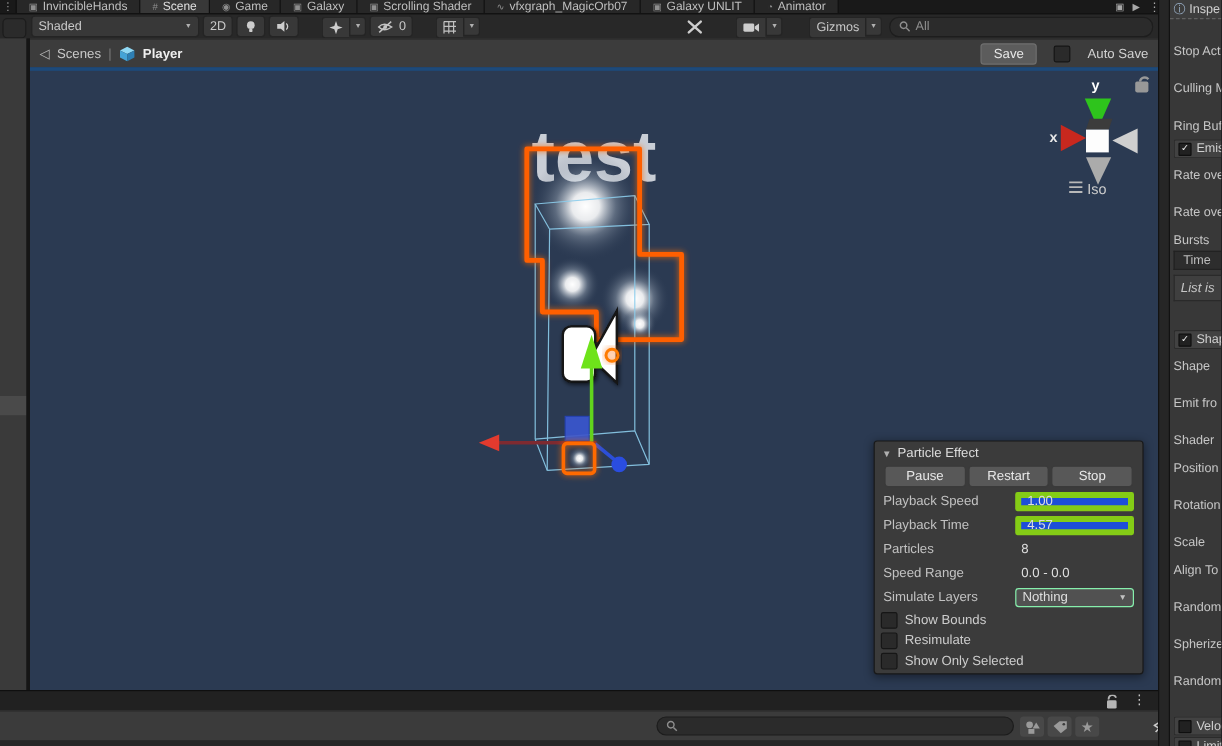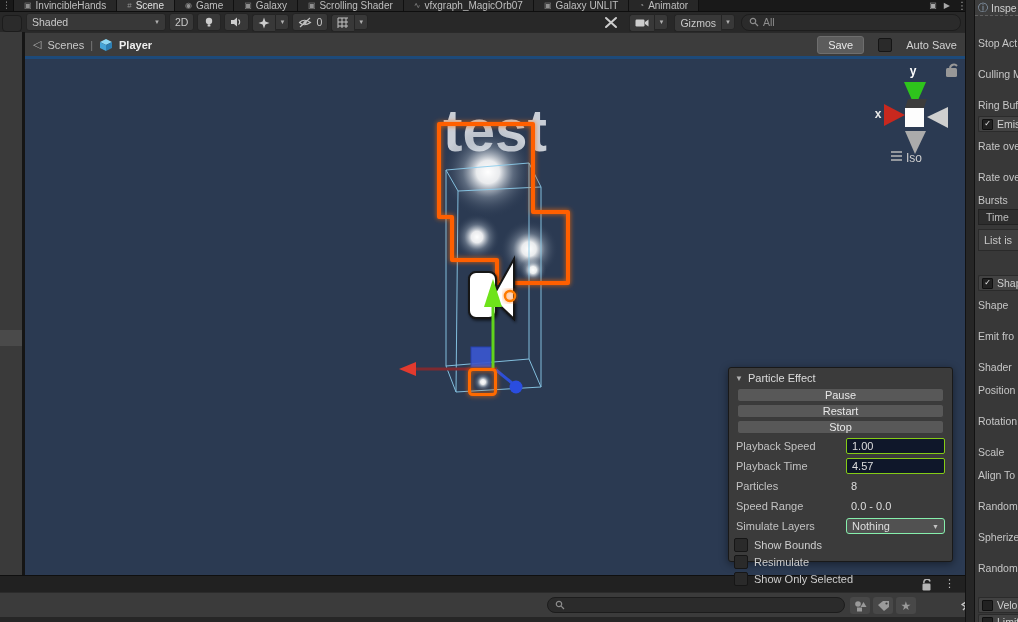--- a/index.html
+++ b/index.html
@@ -17,21 +17,21 @@
   #tab-right{margin-left:auto;display:flex;align-items:center;gap:7px;padding-right:8px;color:#a8a8a8;font-size:8px;}
 
   
   #toolbar{left:0;top:11px;width:975px;height:21px;background:#282828;border-top:1px solid #0e0e0e;
            display:flex;align-items:center;gap:3px;padding-left:26px;box-sizing:border-box;font-size:10.5px;}
   #panel-fragment{position:absolute;left:2px;top:3px;width:18px;height:15px;background:#2b2b2b;border:1px solid #1c1c1c;border-radius:4px;}
   .tbtn{height:16px;display:flex;align-items:center;gap:4px;background:#383838;border:1px solid #242424;border-radius:3px;
         padding:0 5px;color:#c9c9c9;}
   .tbtn svg{display:block;}
   .caret{font-size:6px;color:#b0b0b0;}
-  .tgroup{display:flex;height:16px;}
+  .tgroup{display:flex;height:16px;margin-left:16px;}
   .tgroup .tbtn{border-radius:3px 0 0 3px;border-right:none;}
   .tgroup .tcaret{width:12px;background:#383838;border:1px solid #242424;border-radius:0 3px 3px 0;
         display:flex;align-items:center;justify-content:center;}
   #toolbar-right{margin-left:auto;display:flex;align-items:center;gap:6px;padding-right:14px;}
   #shaded-btn{width:128px;justify-content:space-between;}
   #search-all{width:204px;height:15px;background:#2b2b2b;border:1px solid #1d1d1d;border-radius:8px;
         display:flex;align-items:center;gap:4px;padding:0 7px;color:#8e8e8e;}
 
   
   #breadcrumb{left:25px;top:32px;width:940px;height:24px;background:#3c3c3c;border-top:1px solid #2a2a2a;
@@ -49,27 +49,27 @@
   
   #viewport{left:25px;top:56px;width:940px;height:519px;background:#2b3a52;}
   #focus-line{left:0;top:0;width:940px;height:3px;background:#1d4a7a;}
   #scene-svg{position:absolute;left:0;top:0;}
 
   
   #pp{left:728px;top:367px;width:225px;height:195px;background:#3b3b3b;border:1px solid #191919;border-radius:3px;
       box-shadow:0 2px 8px rgba(0,0,0,.45);box-sizing:border-box;font-size:11px;z-index:5;}
   #pp-header{display:flex;align-items:center;gap:5px;padding:4px 6px 2px;color:#dcdcdc;}
   #pp-fold{font-size:8px;color:#b0b0b0;}
-  #pp-buttons{display:flex;gap:2px;margin:2px 8px 2px;flex-direction:column;}
+  #pp-buttons{display:flex;gap:2px;margin:2px 8px 2px;}
   .pp-btn{flex:1;height:16px;background:#585858;border:1px solid #3a3a3a;border-radius:3px;color:#e8e8e8;
       display:flex;align-items:center;justify-content:center;font-size:11px;}
   .pp-row{display:flex;align-items:center;height:20px;padding:0 7px;}
   .pp-label{flex:0 0 110px;color:#c2c2c2;}
   .pp-val{flex:1;height:16px;display:flex;align-items:center;padding:0 5px;color:#dedede;box-sizing:border-box;}
-  .k-input .pp-val{background:#0f172a;border:1px solid #84cc16;border-radius:2px;}
+  .k-input .pp-val{background:#1d4ed8;border:5px solid #84cc16;border-radius:2px;}
   .k-dropdown .pp-val{background:#515151;border:1px solid #86efac;border-radius:3px;}
   .pp-caret{display:none;margin-left:auto;font-size:7px;color:#c2c2c2;}
   .k-dropdown .pp-caret{display:block;}
   .pp-toggle{display:flex;align-items:center;gap:6px;height:17px;padding:0 5px;color:#cdcdcd;}
   .pp-toggle .cb{width:12px;height:12px;background:#2a2a2a;border:1px solid #161616;border-radius:2px;}
 
   
   #scene-bottom{left:0;top:575px;width:965px;height:17px;background:#212121;border-top:1px solid #0f0f0f;box-sizing:border-box;}
   #sb-lock{position:absolute;right:32px;top:3px;}
   #sb-kebab{position:absolute;right:10px;top:1px;color:#c5c5c5;font-size:11px;}
@@ -96,21 +96,21 @@
   .ins-item{display:flex;align-items:center;white-space:nowrap;}
   .ins-item.k-text{height:15px;color:#c6c6c6;margin-top:16px;}
   .ins-item.k-module{height:14px;margin-bottom:1px;background:#424242;border:1px solid #2b2b2b;border-right:none;
       border-radius:2px 0 0 2px;padding-left:3px;gap:4px;color:#cfcfcf;}
   .ins-item .cb{flex:0 0 9px;width:9px;height:9px;background:#212121;border:1px solid #0f0f0f;border-radius:1px;
       display:flex;align-items:center;justify-content:center;}
   .ins-item .tick{visibility:hidden;font-size:8px;color:#ececec;line-height:1;}
   .ins-item.checked .tick{visibility:visible;}
   .ins-item.k-table-header{height:14px;background:#2d2d2d;border:1px solid #222;border-right:none;color:#bdbdbd;padding-left:7px;}
   .ins-item.k-empty-note{height:20px;background:#3f3f3f;border:1px solid #2a2a2a;border-right:none;color:#c6c6c6;
-      padding-left:5px;font-size:11px;}
+      padding-left:5px;font-size:11px;font-style:italic;}
 </style>
 </head>
 <body>
 
 <div class="screen">
 
   <div class="abs" id="tabbar">
     <div class="kebab">⋮</div>
     <div class="tab">
         <span class="tab-glyph">▣</span>

